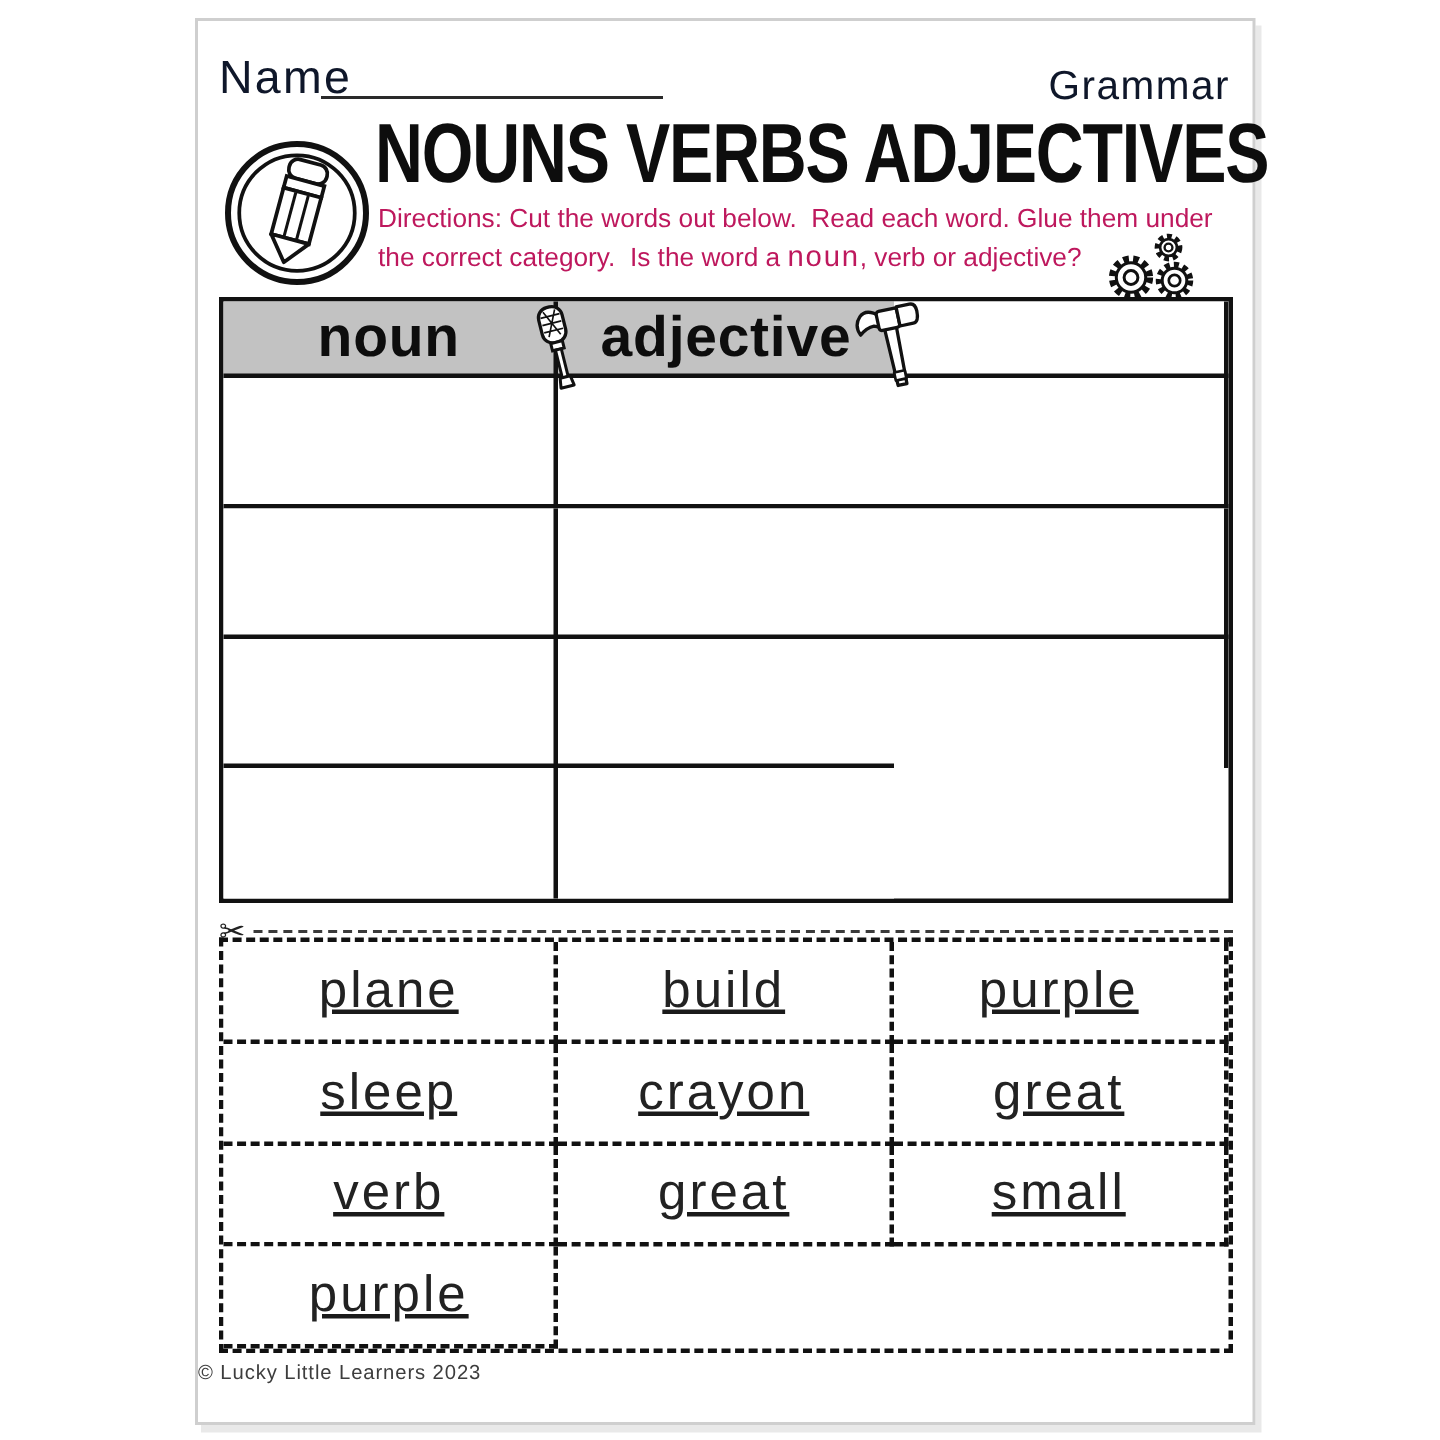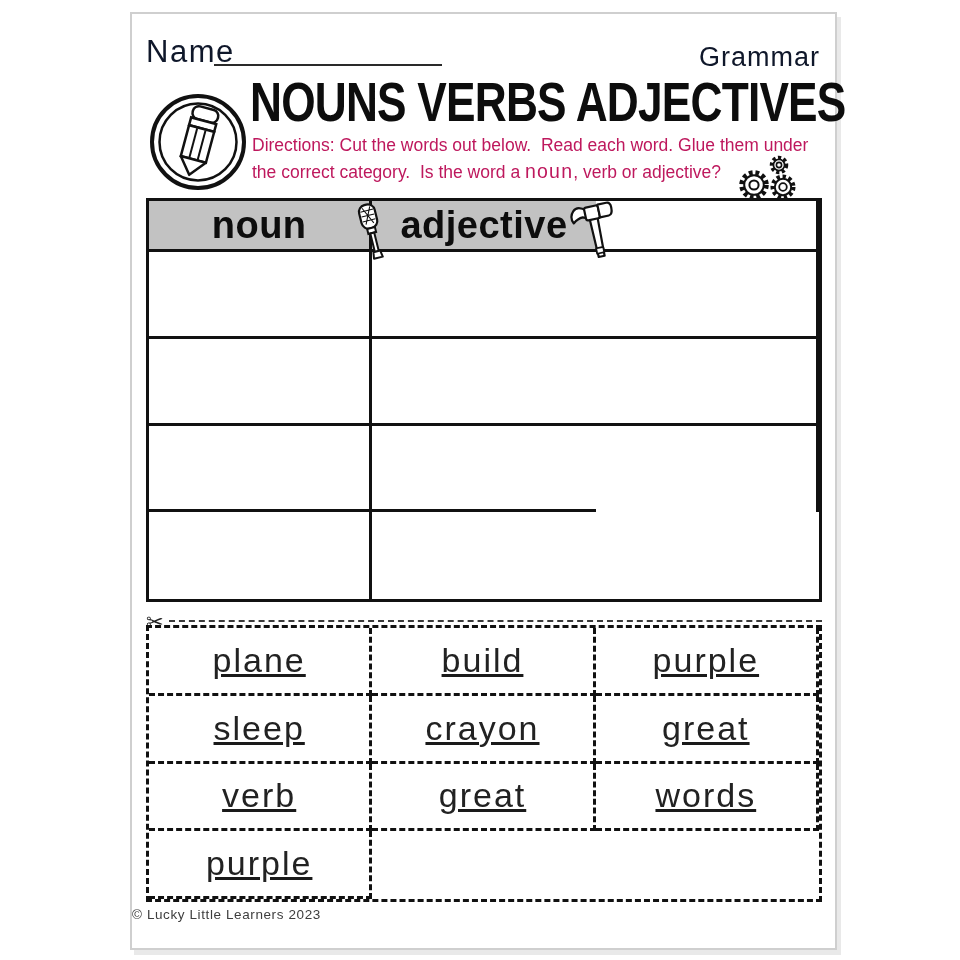--- a/index.html
+++ b/index.html
@@ -183,19 +183,19 @@
 
   <div class="cards">
     <div class="card">plane</div>
     <div class="card">build</div>
     <div class="card last-col">purple</div>
     <div class="card">sleep</div>
     <div class="card">crayon</div>
     <div class="card last-col">great</div>
     <div class="card">verb</div>
     <div class="card">great</div>
-    <div class="card last-row">words</div>
+    <div class="card last-row">small</div>
     <div class="card last-row">purple</div>
   </div>
 
   <div class="footer">© Lucky Little Learners 2023</div>
 
 </div>
 
 </body></html>

